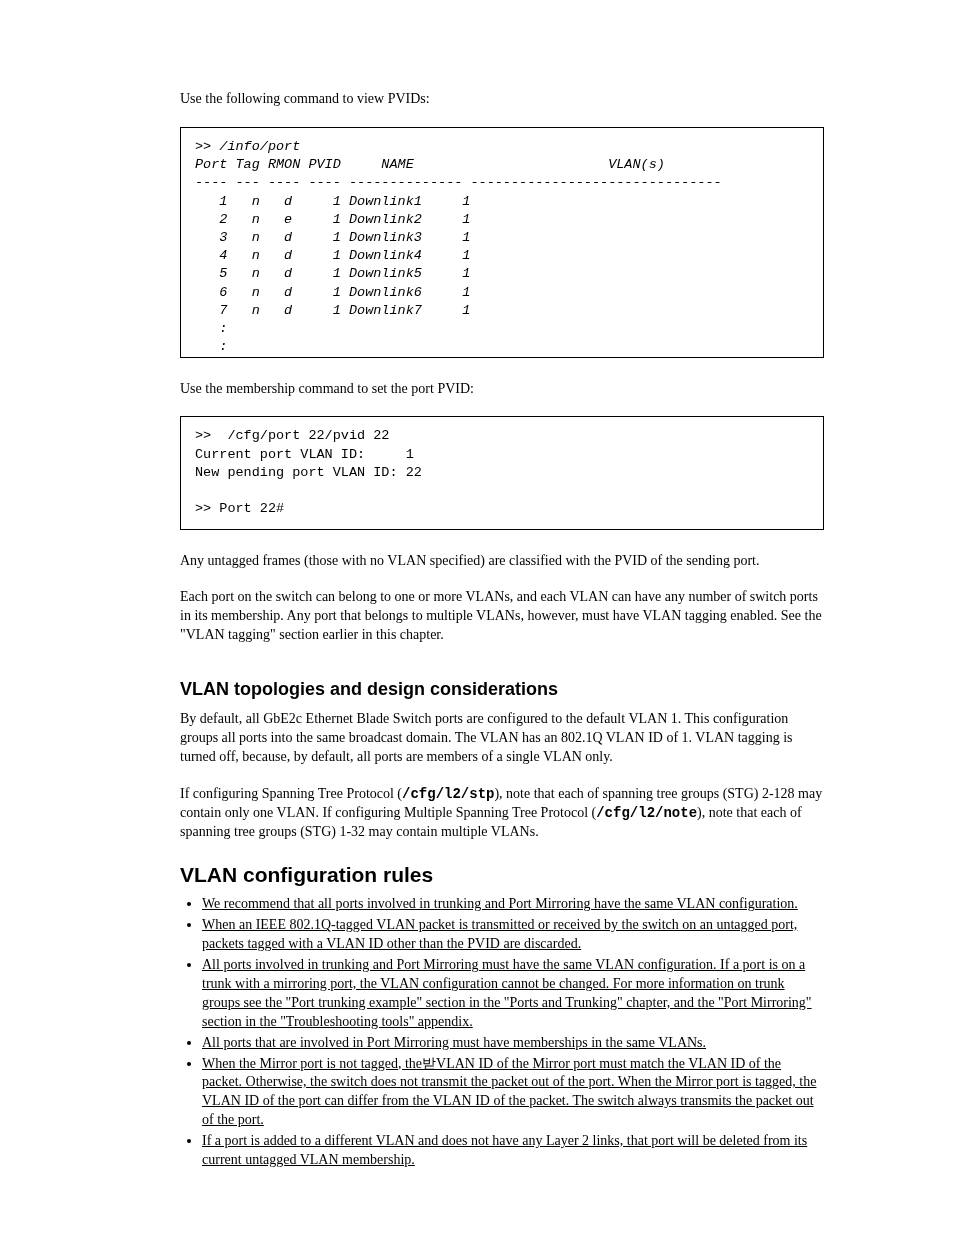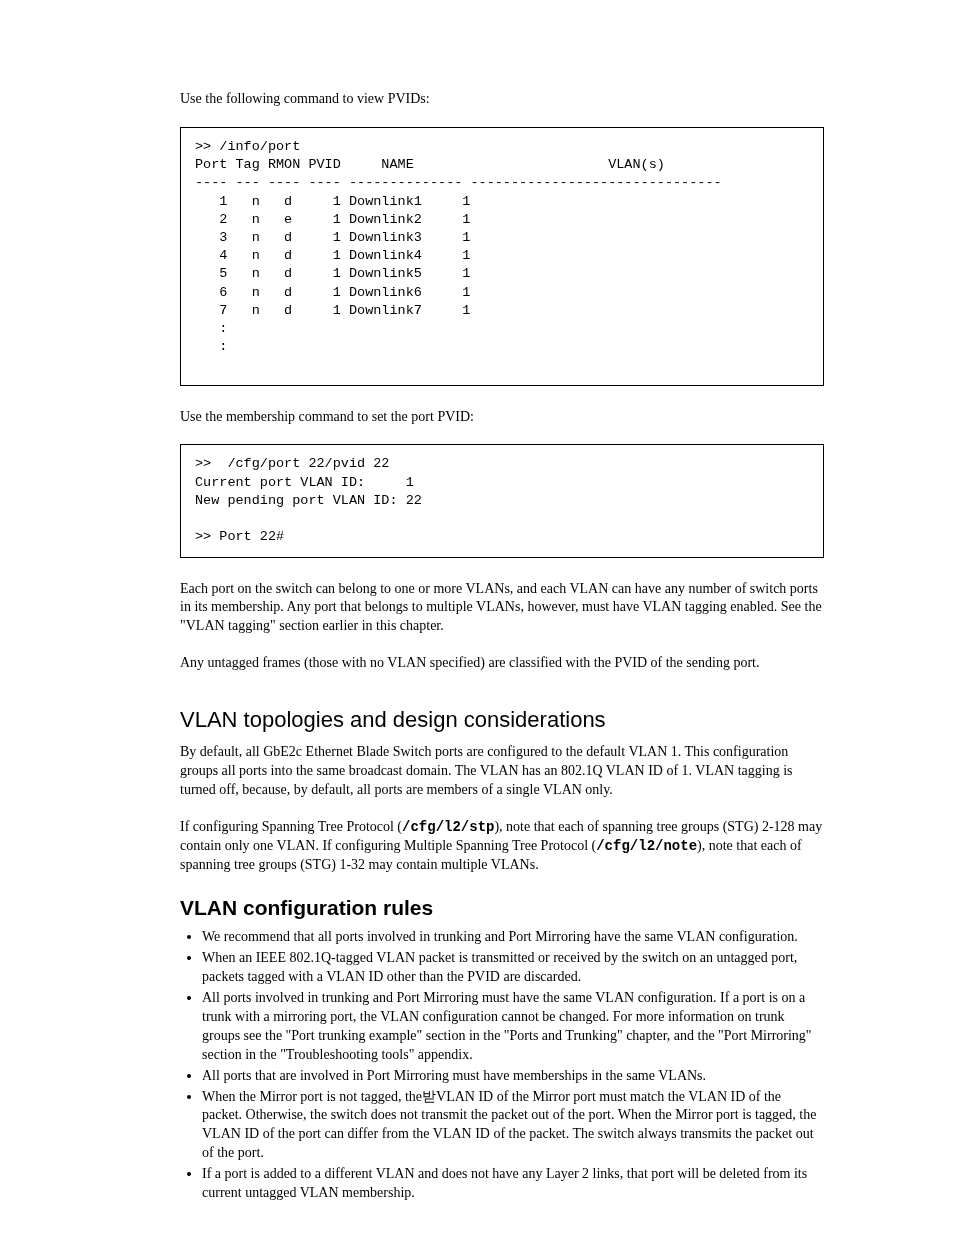--- a/index.html
+++ b/index.html
@@ -25,52 +25,54 @@
   .codebox {
     border: 1px solid #000;
     padding: 10px 14px;
     font-family: "Courier New", Courier, monospace;
     font-size: 13.5px;
     white-space: pre;
     margin: 0 0 22px 0;
     line-height: 1.35;
   }
   .codebox.tall {
-    padding-bottom: 28px;
+    padding-bottom: 0;
+    font-style: italic;
   }
   .para {
     font-size: 14px;
     margin: 0 0 18px 0;
     line-height: 1.35;
   }
   .mono {
     font-family: "Courier New", Courier, monospace;
     font-weight: bold;
   }
   h2.section {
     font-family: Arial, Helvetica, sans-serif;
-    font-size: 22px;
-    font-weight: normal;
+    font-size: 18px;
+    font-weight: bold;
     margin: 34px 0 10px 0;
   }
   h3.subsection {
     font-family: Liberation Sans, sans-serif;
     font-size: 21px;
     font-weight: bold;
     margin: 22px 0 8px 0;
   }
   ul.bullets {
     list-style-type: disc;
     margin: 0 0 14px 0;
     padding-left: 22px;
     font-size: 14px;
   }
   ul.bullets li {
     margin-bottom: 2px;
     line-height: 1.35;
+    text-decoration: underline;
   }
   .footer {
     position: absolute;
     bottom: 30px;
     font-family: Arial, Helvetica, sans-serif;
     font-size: 11px;
   }
   .footer-right {
     right: 130px;
   }
@@ -96,23 +98,23 @@
    :</div>
 
   <p class="lead">Use the membership command to set the port PVID:</p>
 
   <div class="codebox">&gt;&gt;  /cfg/port 22/pvid 22
 Current port VLAN ID:     1
 New pending port VLAN ID: 22
 
 &gt;&gt; Port 22#</div>
 
+  <p class="para">Any untagged frames (those with no VLAN specified) are classified with the PVID of the sending port.</p>
+
   <p class="para">Each port on the switch can belong to one or more VLANs, and each VLAN can have any number of switch ports in its membership. Any port that belongs to multiple VLANs, however, must have VLAN tagging enabled. See the "VLAN tagging" section earlier in this chapter.</p>
-
-  <p class="para">Any untagged frames (those with no VLAN specified) are classified with the PVID of the sending port.</p>
 
   <h2 class="section">VLAN topologies and design considerations</h2>
 
   <p class="para">By default, all GbE2c Ethernet Blade Switch ports are configured to the default VLAN 1. This configuration groups all ports into the same broadcast domain. The VLAN has an 802.1Q VLAN ID of 1. VLAN tagging is turned off, because, by default, all ports are members of a single VLAN only.</p>
 
   <p class="para">
     <span>If configuring Spanning Tree Protocol (</span><span class="mono">/cfg/l2/stp</span><span>), note that each of spanning tree groups (STG) 2-128 may contain only one VLAN. </span><span>If configuring Multiple Spanning Tree Protocol (</span><span class="mono">/cfg/l2/note</span><span>), note that each of spanning tree groups (STG) 1-32 may contain multiple VLANs.</span>
   </p>
 
   <h3 class="subsection">VLAN configuration rules</h3>

